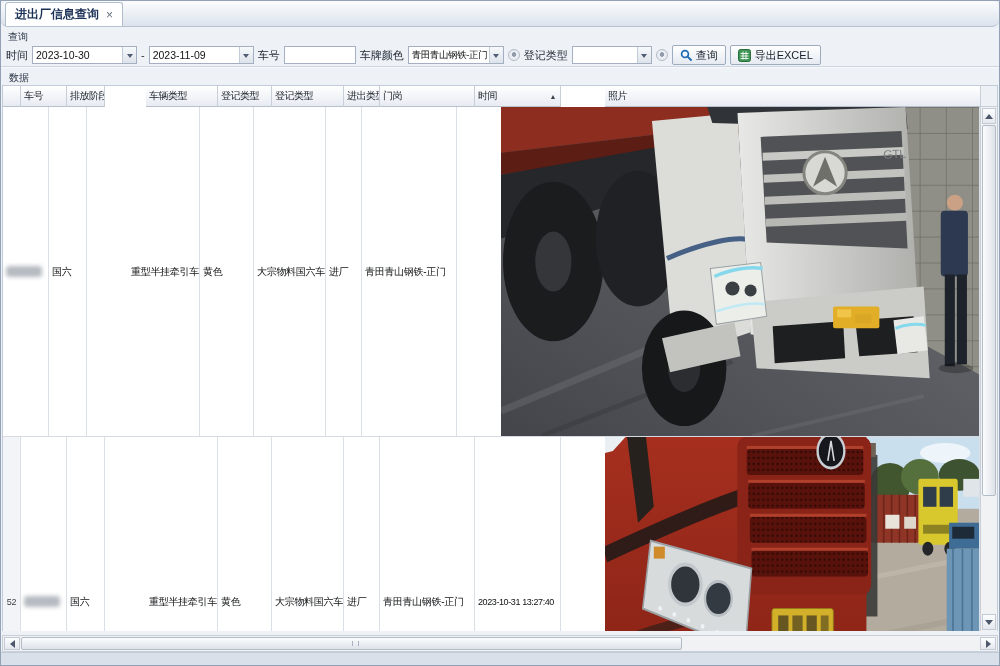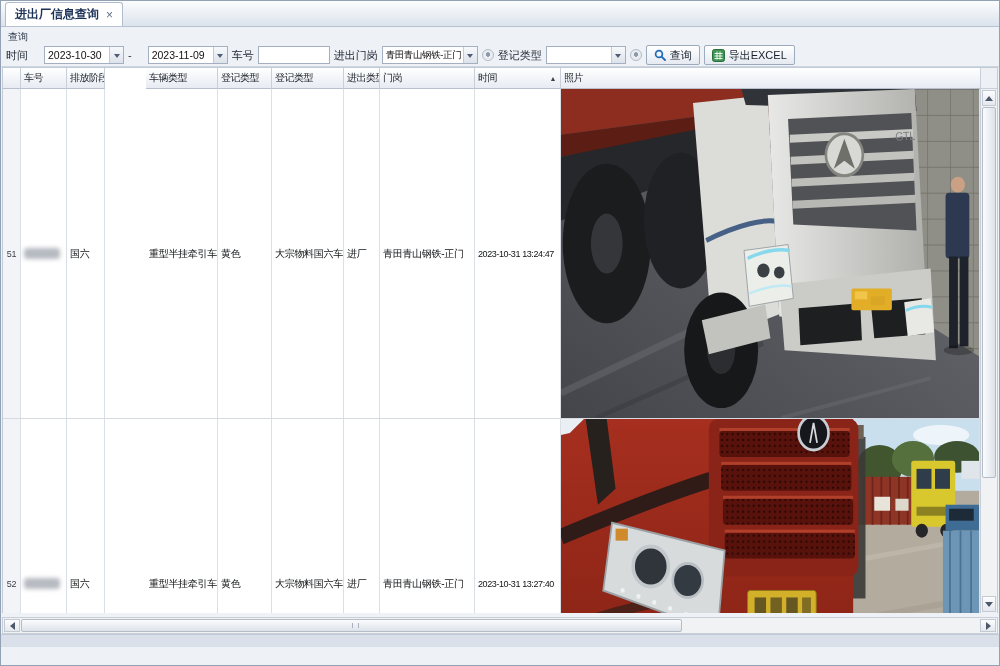--- a/index.html
+++ b/index.html
@@ -3,37 +3,37 @@
 <meta charset="utf-8">
 <style>
   * { margin:0; padding:0; box-sizing:border-box; }
   html,body { background:#c9d2dd; }
   body { font-family:"Liberation Sans","DejaVu Sans",sans-serif; }
   .window { width:1000px; height:666px; background:#eef1f6; border:1px solid #93a1b4;
             position:relative; overflow:hidden; }
 
   
   .tabstrip { height:26px; background:linear-gradient(#fbfcfd,#dce3ed);
-              border-bottom:1px solid #b6c2d2; display:flex; align-items:flex-end; padding-left:4px; }
+              border-bottom:1px solid #b6c2d2; display:flex; align-items:flex-end; padding-left:4px;border-radius:7px; }
   .tab { height:24px; background:#fff; border:1px solid #b2bdcc; border-bottom:none;
          border-radius:3px 3px 0 0; display:flex; align-items:center; gap:7px; padding:0 9px;
          font-size:12px; font-weight:bold; color:#1b3056; }
   .tab-close { font-weight:normal; color:#66707f; font-size:12px; line-height:1; cursor:default; }
 
   
   .query-panel { height:40px; background:#eef2f7; border-bottom:1px solid #ccd5e0; padding:2px 5px 0; }
   .section-label { font-size:10px; color:#2c3747; padding:1px 2px 0; }
   .query-row { display:flex; align-items:center; gap:4px; margin-top:1px; }
   .lbl { font-size:11px; color:#1d2430; white-space:nowrap; }
   .combo { display:flex; align-items:center; border:1px solid #a4b0c1; background:#fff; height:18px; }
   .combo .val { flex:1; padding:0 3px; font-size:10.5px; color:#111; white-space:nowrap; overflow:hidden; }
   .combo .dd { width:14px; align-self:stretch; background:linear-gradient(#f7f9fb,#dde3eb);
                border-left:1px solid #c2ccd8; display:flex; align-items:center; justify-content:center; }
   .tri-down { width:0; height:0; border:3px solid transparent; border-top:4px solid #515d74; margin-top:4px; }
-  .w-date { width:80px;margin-left:12px; } .w-gate { width:96px; } .w-gate .val { font-size:9.5px; letter-spacing:-0.4px; }
+  .w-date { width:105px; } .w-gate { width:96px; } .w-gate .val { font-size:9.5px; letter-spacing:-0.4px; }
   .w-reg { width:80px; }
   .sep { font-size:11px; color:#333; }
   .txt { height:18px; width:72px; border:1px solid #a4b0c1; font-size:11px; padding:0 3px;
          font-family:inherit; background:#fff; }
   .circle-btn { width:12px; height:12px; border-radius:50%; border:1px solid #b1bac7;
                 background:radial-gradient(circle at 50% 45%, #8f9aab 0 2px, #e9edf2 2.5px); flex:0 0 auto; }
   .btn { height:20px; display:flex; align-items:center; gap:4px; border:1px solid #9dabbe;
          background:linear-gradient(#ffffff,#e5eaf1); border-radius:2px; font-size:11px; color:#17202c;
          padding:0 7px; font-family:inherit; cursor:default; }
   .btn svg { display:block; }
@@ -47,21 +47,21 @@
   .thead { display:flex; height:21px; }
   .th { background:linear-gradient(#ffffff,#e7ebf2); border-right:1px solid #c8cfd9;
         border-bottom:1px solid #b8c0cd; font-size:10px; color:#20252d; display:flex; align-items:center;
         padding:0 3px; white-space:nowrap; overflow:hidden; letter-spacing:-0.5px; }
   .sort-icon { font-size:7px; color:#3c414a; margin-left:auto; padding-right:1px; }
   .trow { display:flex; border-bottom:1px solid #d6dae1; height:330px; background:#fff; }
   .td { border-right:1px solid #dbdfe6; font-size:10px; color:#101214; display:flex; align-items:center;
         padding:0 3px; white-space:nowrap; overflow:hidden; letter-spacing:-0.3px; }
   .c0 { width:18px; } .c1 { width:46px; } .c2 { width:38px;text-align:right; } .c3 { width:72px;margin-left:41px; }
   .c4 { width:54px; } .c5 { width:72px; } .c6 { width:36px; } .c7 { width:95px; }
-  .c8 { width:86px; } .c9 { flex:1; }
+  .c8 { width:86px; } .c9 { flex:1;margin-left:44px; }
   .td.c0 { background:#f2f4f7; justify-content:center; font-size:9px; color:#3a3f47; padding:0; }
   .td.c8 { font-size:9px; letter-spacing:-0.4px; }
   .td.c9 { padding:0; position:relative; overflow:hidden; }
   .plate-blur { width:36px; height:11px; border-radius:3px; background:#b6bac1; filter:blur(2px); }
   svg.photo { display:block; width:100%; height:100%; }
   svg text { font-family:"Liberation Sans","DejaVu Sans",sans-serif; }
 
   
   .vscroll { width:17px; background:#f1f2f4; border-left:1px solid #c8cfd9; display:flex; flex-direction:column; }
   .vcorner { height:21px; background:#edf0f5; border-bottom:1px solid #c8cfd9; }
@@ -110,21 +110,21 @@
       </div>
       <span class="sep">-</span>
       <div class="combo w-date">
         <span class="val">2023-11-09</span>
         <span class="dd">
             <span class="tri-down"></span>
           </span>
       </div>
       <span class="lbl">车号</span>
       <input class="txt" value="" style="">
-      <span class="lbl">进出门岗</span>
+      <span class="lbl">车牌颜色</span>
       <div class="combo w-gate">
         <span class="val">青田青山钢铁-正门</span>
         <span class="dd">
             <span class="tri-down"></span>
           </span>
       </div>
       <span class="circle-btn"></span>
       <span class="lbl">登记类型</span>
       <div class="combo w-reg">
         <span class="val"></span>
@@ -143,51 +143,50 @@
       <button class="btn">
         <svg width="13" height="13" viewBox="0 0 13 13">
           <rect x="0.5" y="0.5" width="12" height="12" rx="2" fill="#3d9455" stroke="#2a6e3c"></rect>
           <path d="M2.5 4.5H10.5M2.5 7H10.5M2.5 9.5H10.5M5 2.5V10.5M8 2.5V10.5" stroke="#eaf5ec" stroke-width="1"></path>
         </svg>
         <span>导出EXCEL</span>
       </button>
     </div>
   </div>
 
+  <div class="data-label-row">数据</div>
 
   <div class="table-outer">
     <div class="grid">
       <div class="thead">
         <div class="th c0"></div>
         <div class="th c1">车号</div>
         <div class="th c2">排放阶段</div>
         <div class="th c3">车辆类型</div>
         <div class="th c4">登记类型</div>
         <div class="th c5">登记类型</div>
         <div class="th c6">进出类型</div>
         <div class="th c7">门岗</div>
         <div class="th c8">
           <span>时间</span>
           <span class="sort-icon">▲</span>
         </div>
         <div class="th c9" style="border-right:none;">照片</div>
       </div>
 
       <div class="trow">
-        <div class="td c0">51</div>
         <div class="td c1">
             <span class="plate-blur"></span>
           </div>
         <div class="td c2">国六</div>
         <div class="td c3">重型半挂牵引车</div>
         <div class="td c4">黄色</div>
         <div class="td c5">大宗物料国六车</div>
         <div class="td c6">进厂</div>
         <div class="td c7">青田青山钢铁-正门</div>
-        <div class="td c8">2023-10-31 13:24:47</div>
         <div class="td c9">
           <svg class="photo" viewBox="0 0 475 330" preserveAspectRatio="none">
             <defs>
               <linearGradient id="floor1" x1="0" y1="1" x2="1" y2="0">
                 <stop offset="0" stop-color="#43454a"></stop>
                   <stop offset="1" stop-color="#6f7176"></stop>
               </linearGradient>
               <linearGradient id="silver1" x1="0" y1="0" x2="1" y2="0">
                 <stop offset="0" stop-color="#e8e9e6"></stop>
                   <stop offset="1" stop-color="#aeafab"></stop>

